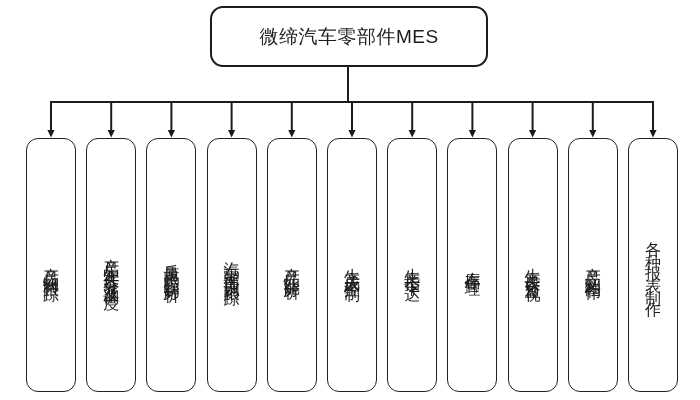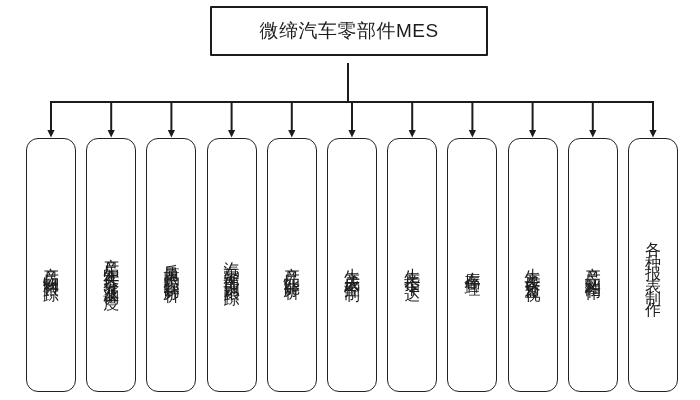--- a/index.html
+++ b/index.html
@@ -2,22 +2,22 @@
 <html><head>
 <meta charset="utf-8">
 <style>
   html,body{margin:0;padding:0;background:#ffffff;}
   #canvas{
     position:relative;width:700px;height:400px;background:#ffffff;
     font-family:"Liberation Sans","DejaVu Sans",sans-serif;overflow:hidden;
   }
   #connectors{position:absolute;left:0;top:0;width:700px;height:400px;display:block;}
   .root-box{
-    position:absolute;left:210px;top:6px;width:278px;height:50px;
-    box-sizing:border-box;border:2px solid #1c1c1c;border-radius:1px;
+    position:absolute;left:210px;top:6px;width:278px;height:61px;
+    box-sizing:border-box;border:2px solid #1c1c1c;border-radius:13px;
     background:#ffffff;display:flex;align-items:center;justify-content:center;
   }
   .root-box span{font-size:19px;color:#1c1c1c;letter-spacing:0.5px;white-space:nowrap;}
   .node{
     position:absolute;box-sizing:border-box;border:1.6px solid #222222;
     border-radius:12px;background:#ffffff;
     display:flex;align-items:center;justify-content:center;
   }
   .node span{
     writing-mode:vertical-rl;text-orientation:upright;

